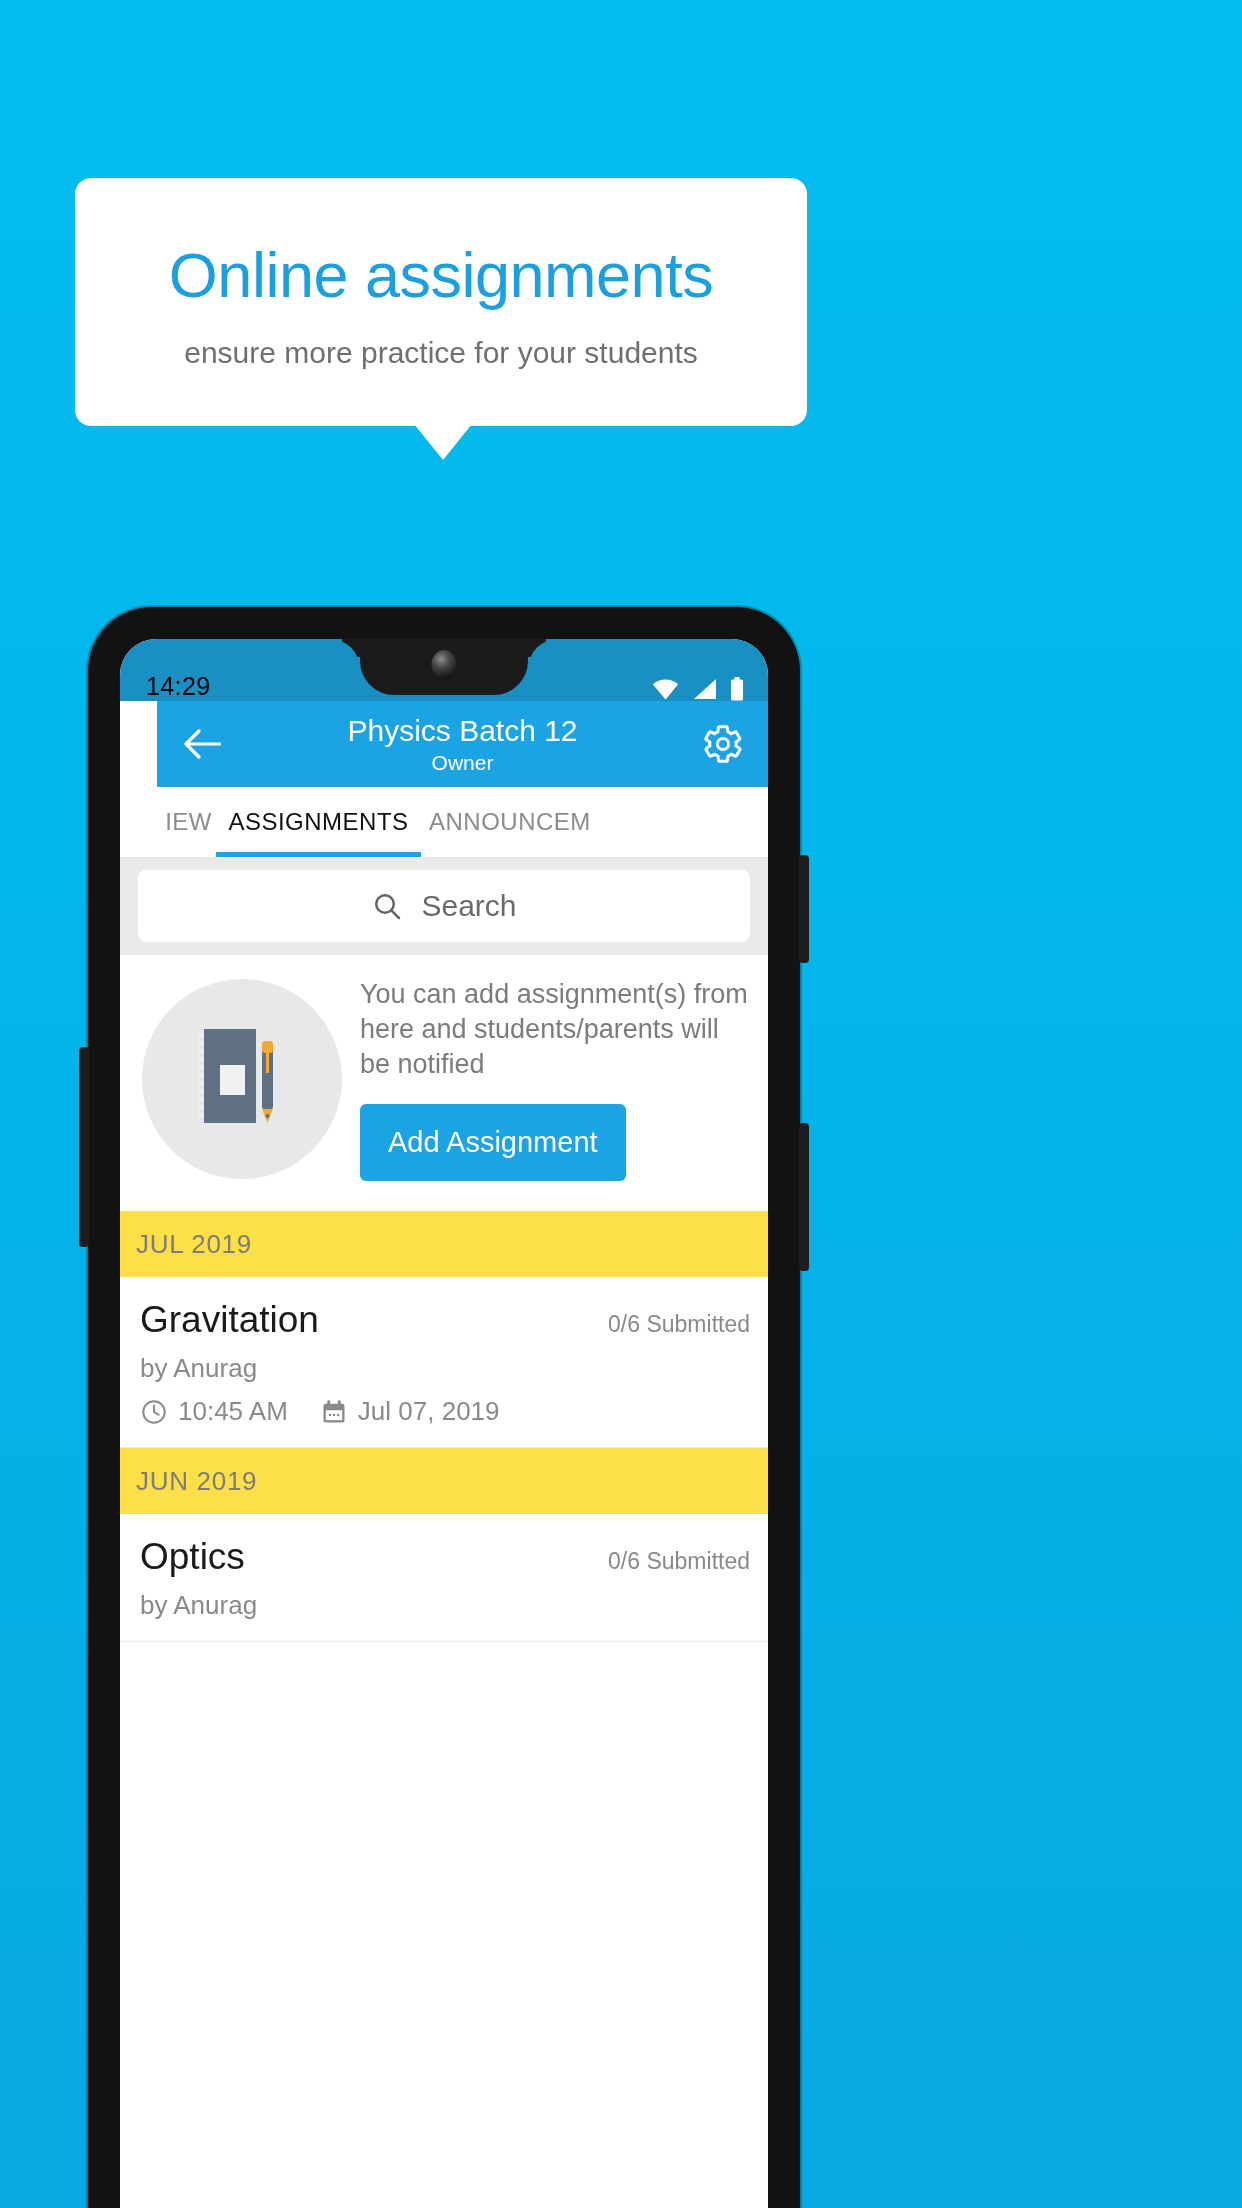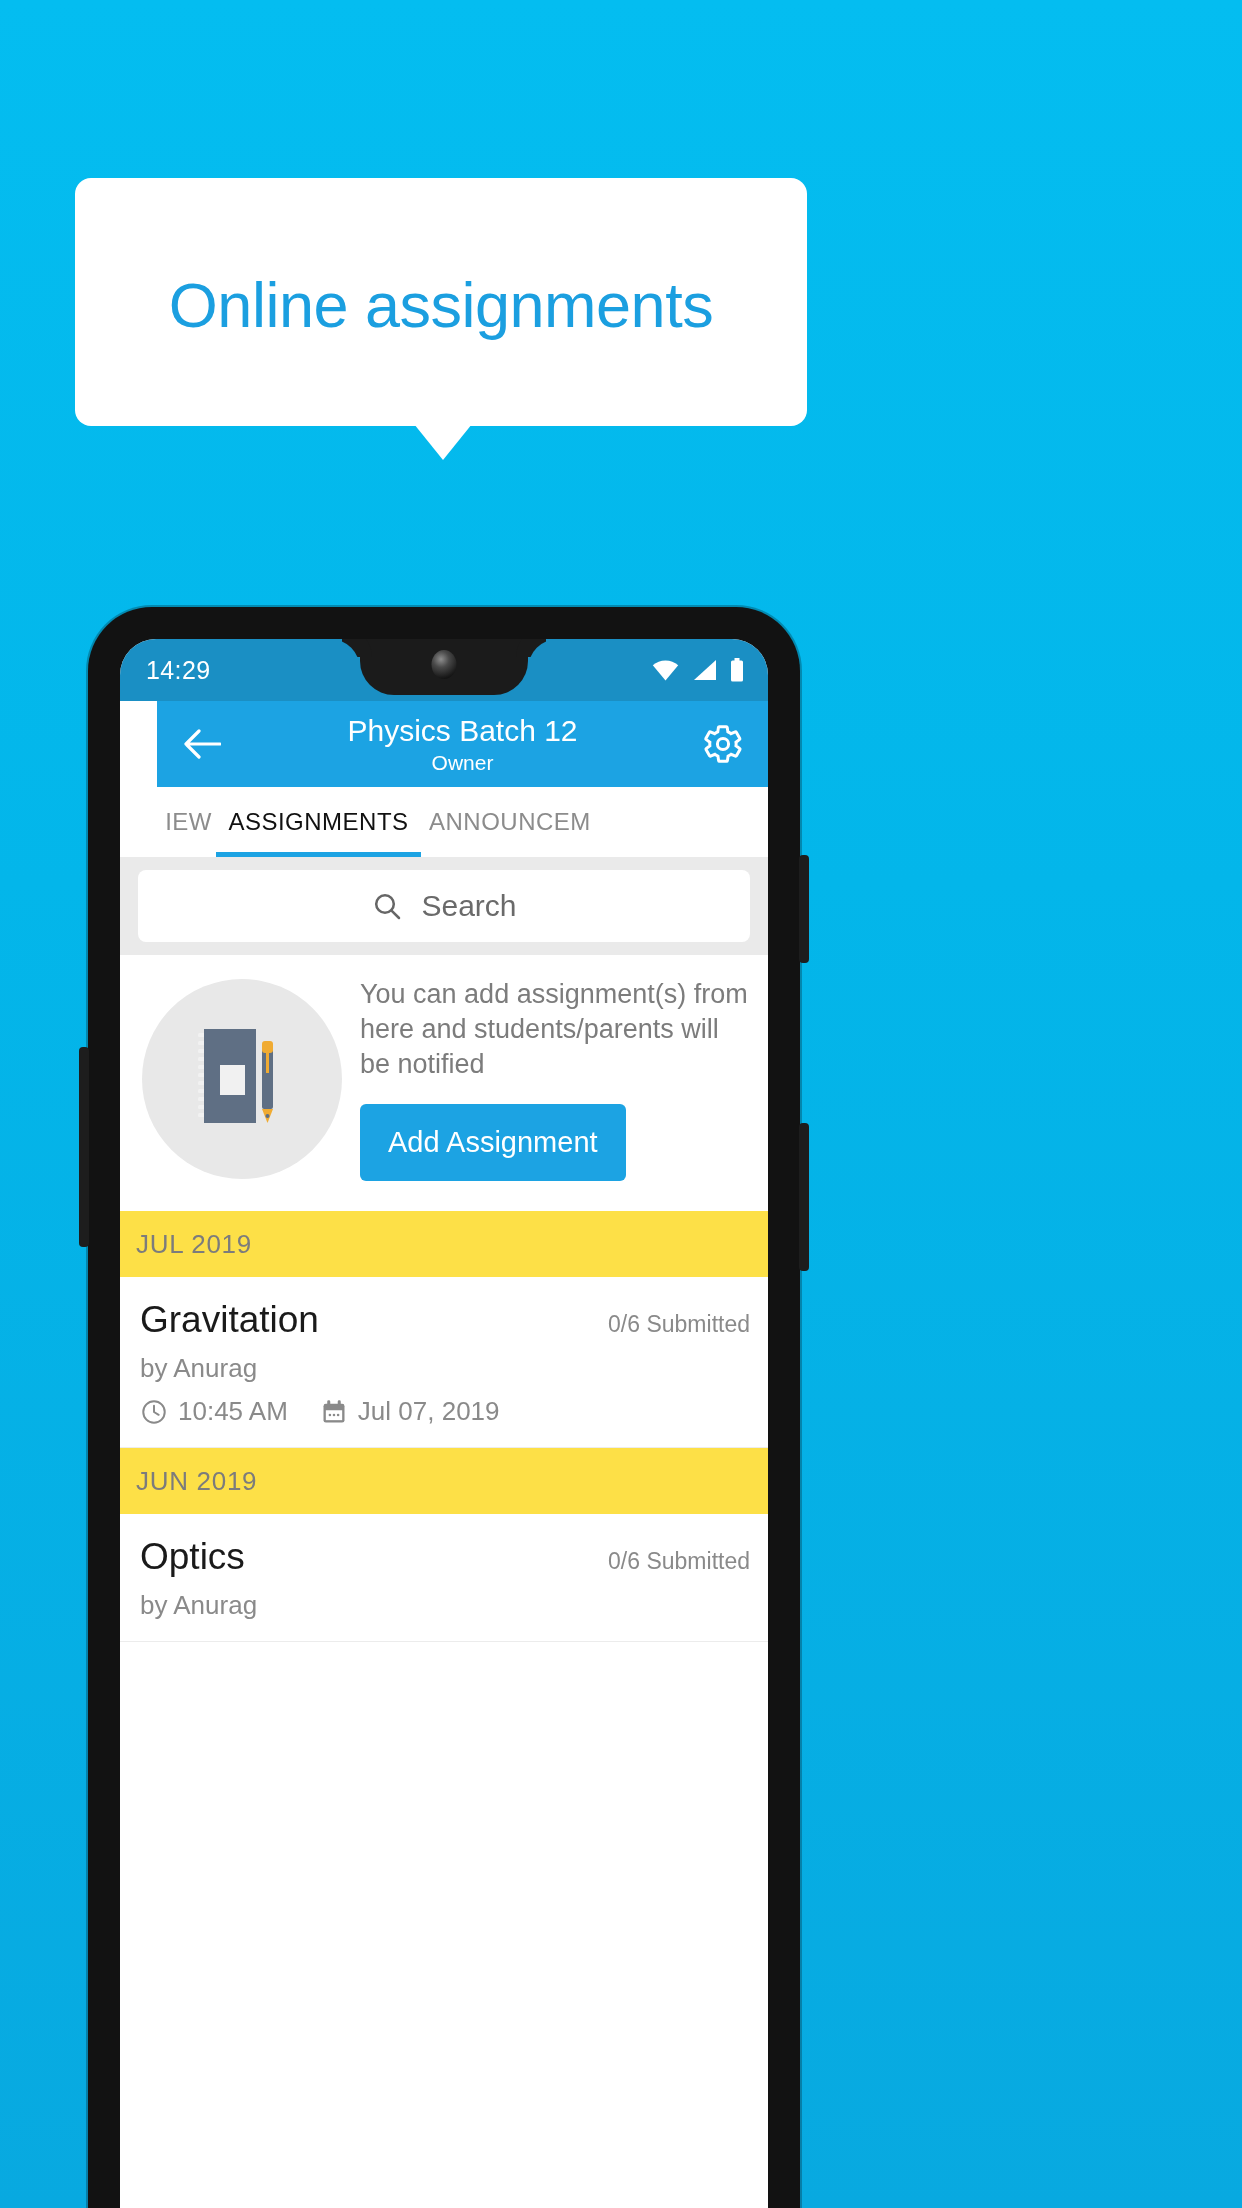--- a/index.html
+++ b/index.html
@@ -99,23 +99,23 @@
     border-radius: 36px 36px 0 0;
     overflow: hidden;
   }
 
   
   .statusbar {
     position: relative;
     height: 62px;
     background: #1a8fc4;
     display: flex;
-    align-items: center;
+    align-items: flex-end;
     padding: 0 24px 0 26px;
-    color: #ffffff;
+    color: #000000;
   }
   .status-time { font-size: 25px; font-weight: 400; letter-spacing: 0.4px; }
   .status-icons {
     margin-left: auto;
     display: flex;
     align-items: center;
     gap: 13px;
   }
   .notch {
     position: absolute;
@@ -332,20 +332,21 @@
 
   .svg-ico { display: block; }
 </style>
 </head>
 <body>
 
 <div class="bg"></div>
 
 <div class="promo-card">
   <div class="promo-title">Online assignments</div>
+  <div class="promo-sub">ensure more practice for your students</div>
 </div>
 <div class="promo-arrow"></div>
 
 <div class="phone">
   <div class="btn-side btn-right-1"></div>
   <div class="btn-side btn-right-2"></div>
   <div class="btn-side btn-left-1"></div>
 
   <div class="screen">
 

